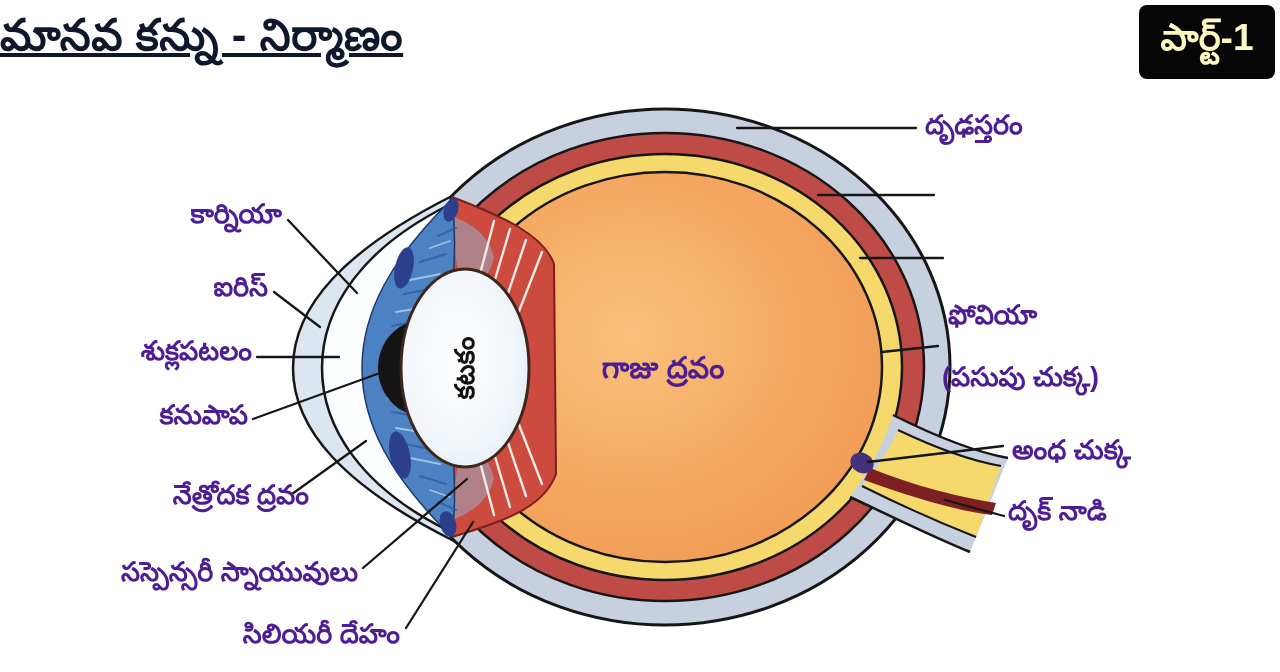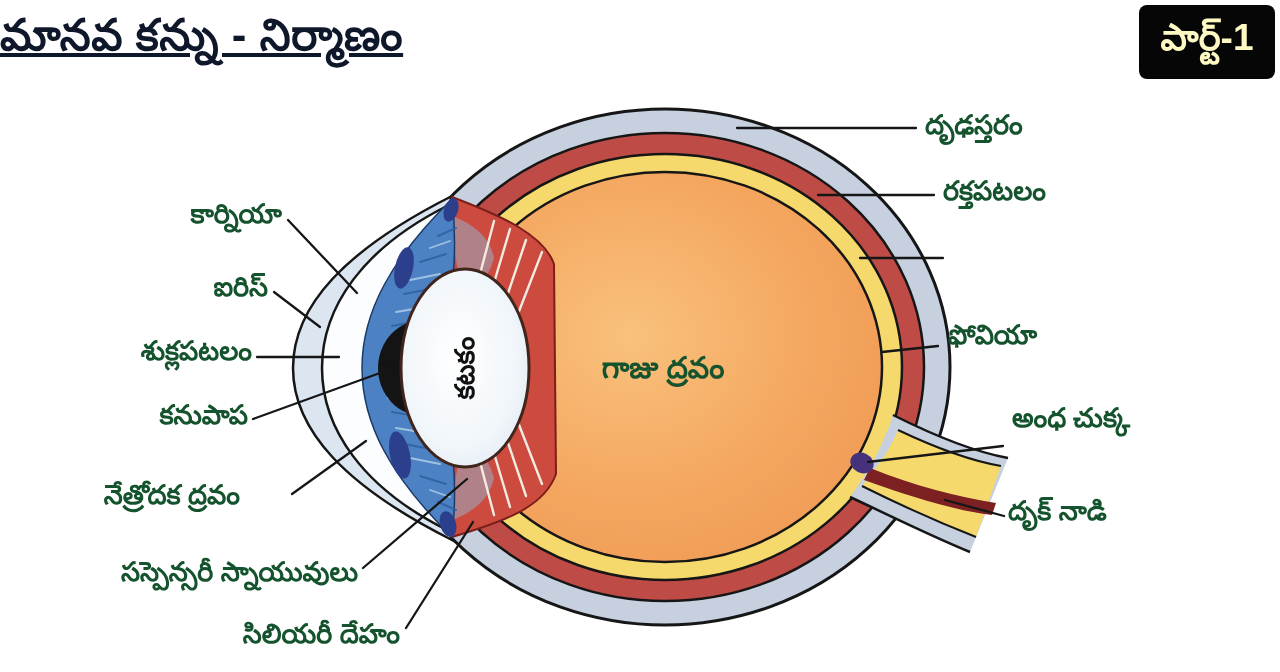--- a/index.html
+++ b/index.html
@@ -11,21 +11,21 @@
   .title{
     position:absolute;left:0;top:10px;width:100%;
     font-size:44px;font-weight:700;letter-spacing:.5px;color:#0f172a;text-decoration:underline;
   }
   .badge{
     position:absolute;right:5px;top:5px;width:136px;height:74px;
     background:#060606;color:#fef9c3;display:flex;align-items:center;justify-content:center;
     font-size:37px;font-weight:700;border-radius:8px;
   }
   .lab{
-    position:absolute;font-size:27px;font-weight:700;white-space:nowrap;color:#14532d;
+    position:absolute;font-size:27px;font-weight:700;white-space:nowrap;color:#4c1d95;
     line-height:1.35;
   }
   .lab.center{font-size:30px;}
 </style>
 </head>
 <body>
 
 <div class="stage">
 
   <svg width="1280" height="672" viewBox="0 0 1280 672">
@@ -129,24 +129,24 @@
     </g>
   </svg>
 
   <div class="title">మానవ కన్ను - నిర్మాణం</div>
   <div class="badge">పార్ట్-1</div>
 
   <div class="lab" style="right:998px;top:196px;margin-left:14px;">కార్నియా</div>
   <div class="lab" style="right:1012px;top:269px;">ఐరిస్</div>
   <div class="lab" style="right:1028px;top:333px;text-align:right;">శుక్లపటలం</div>
   <div class="lab" style="right:1032px;top:397px;">కనుపాప</div>
-  <div class="lab" style="right:1040px;top:477px;">నేత్రోదక ద్రవం</div>
+  <div class="lab" style="right:971px;top:477px;">నేత్రోదక ద్రవం</div>
   <div class="lab" style="right:922px;top:554px;">సస్పెన్సరీ స్నాయువులు</div>
   <div class="lab" style="right:880px;top:616px;margin-left:24px;">సిలియరీ దేహం</div>
 
   <div class="lab" style="left:925px;top:107px;">దృఢస్తరం</div>
-  <div class="lab" style="left:943px;top:173px;">రక్తపటలం</div>
-  <div class="lab" style="left:948px;top:317px;font-family:Liberation Serif, serif;">ఫోవియా</div>
-  <div class="lab" style="left:1012px;top:400px;font-family:Liberation Serif, serif;">అంధ చుక్క</div>
+  <div class="lab" style="left:948px;top:297px;font-family:Liberation Serif, serif;">ఫోవియా</div>
+  <div class="lab" style="left:942px;top:359px;">(పసుపు చుక్క)</div>
+  <div class="lab" style="left:1012px;top:432px;">అంధ చుక్క</div>
   <div class="lab" style="left:1008px;top:493px;">దృక్ నాడి</div>
 
   <div class="lab center" style="left:663px;top:368px;transform:translate(-50%,-50%);">గాజు ద్రవం</div>
 </div>
 
 </body></html>

